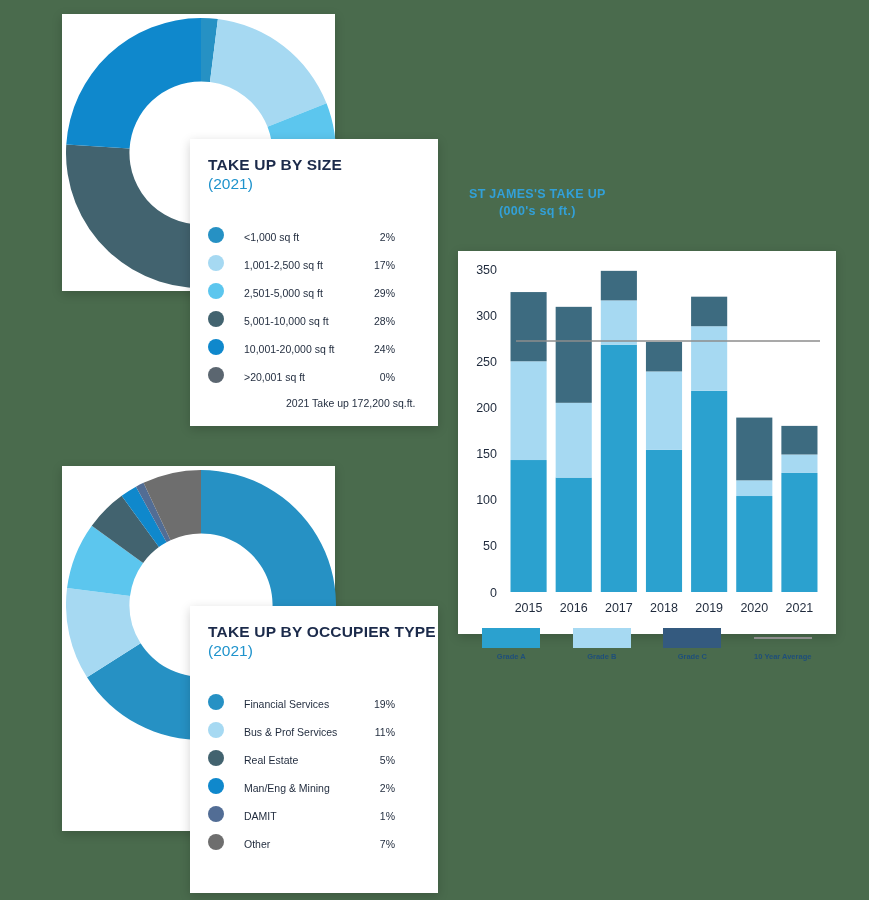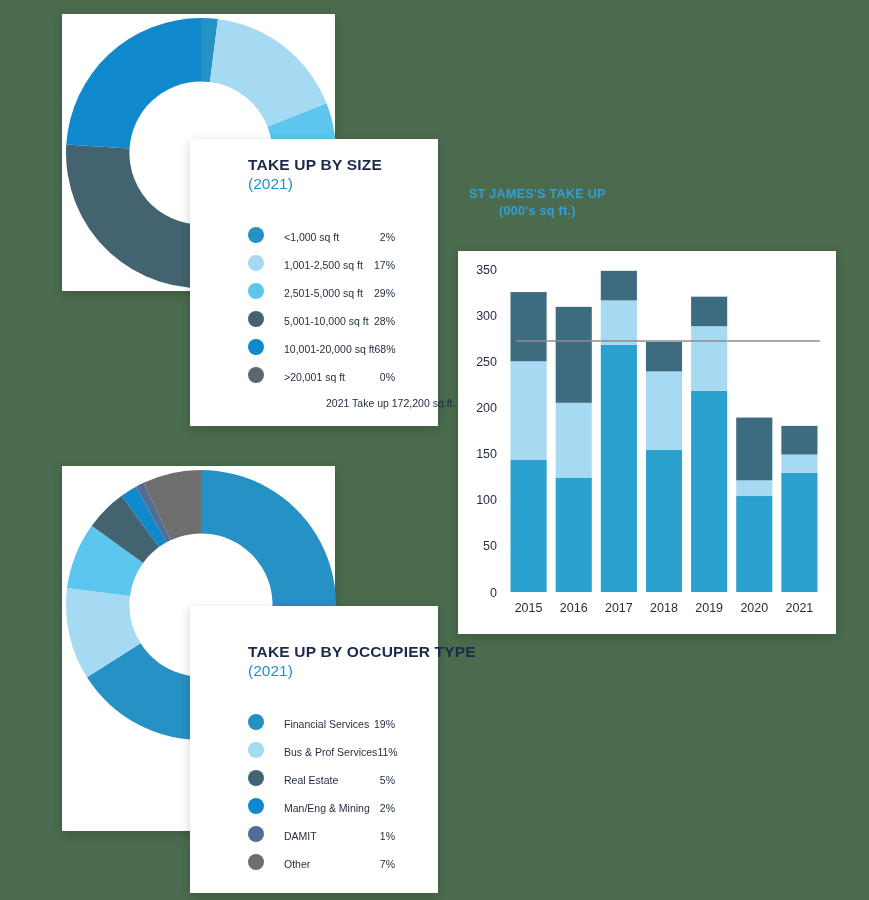--- a/index.html
+++ b/index.html
@@ -23,23 +23,23 @@
   #legend-card-2 { left: 190px; top: 606px; width: 248px; height: 287px; }
   #bar-card     { left: 458px; top: 251px; width: 378px; height: 383px; }
 
   
   .donut-wrap { position: absolute; }
   #donut-1 { left: 66px; top: 18px; width: 270px; height: 270px; }
   #donut-2 { left: 66px; top: 470px; width: 270px; height: 270px; }
   .donut-svg { display: block; width: 100%; height: 100%; }
 
   
-  .legend-panel { position: absolute; z-index: 6; padding-left: 40px; }
+  .legend-panel { position: absolute; z-index: 6; }
   #legend-1 { left: 190px; top: 139px; width: 248px; }
-  #legend-2 { left: 190px; top: 606px; width: 248px; margin-top: 20px; }
+  #legend-2 { left: 190px; top: 606px; width: 248px; }
 
   .legend-title {
     font-size: 15.5px; font-weight: bold; color: #1b2a4a;
     letter-spacing: 0.2px; padding: 17px 0 0 18px; line-height: 1.15;
     white-space: nowrap;
   }
   .legend-year {
     font-size: 15.5px; font-weight: normal; color: #1f93cc;
     padding: 1px 0 0 18px; line-height: 1.15;
   }
@@ -169,21 +169,21 @@
           <span class="legend-value">29%</span>
         </div>
         <div class="legend-row">
           <span class="legend-dot" style="background: rgb(66, 99, 111);"></span>
           <span class="legend-label">5,001-10,000 sq ft</span>
           <span class="legend-value">28%</span>
         </div>
         <div class="legend-row">
           <span class="legend-dot" style="background: rgb(15, 136, 204);"></span>
           <span class="legend-label">10,001-20,000 sq ft</span>
-          <span class="legend-value">68%</span>
+          <span class="legend-value">24%</span>
         </div>
         <div class="legend-row">
           <span class="legend-dot" style="background: rgb(91, 102, 112);"></span>
           <span class="legend-label">&gt;20,001 sq ft</span>
           <span class="legend-value">0%</span>
         </div>
       </div>
     <div class="legend-note">2021 Take up 172,200 sq.ft.</div>
   </div>
 
@@ -273,14 +273,32 @@
           <text x="115.71428571428571" y="361" text-anchor="middle" font-size="12.5" font-family="&quot;Liberation Sans&quot;, sans-serif" fill="#1f2a3c">2016</text>
           <text x="160.85714285714286" y="361" text-anchor="middle" font-size="12.5" font-family="&quot;Liberation Sans&quot;, sans-serif" fill="#1f2a3c">2017</text>
           <text x="206.00000000000003" y="361" text-anchor="middle" font-size="12.5" font-family="&quot;Liberation Sans&quot;, sans-serif" fill="#1f2a3c">2018</text>
           <text x="251.14285714285717" y="361" text-anchor="middle" font-size="12.5" font-family="&quot;Liberation Sans&quot;, sans-serif" fill="#1f2a3c">2019</text>
           <text x="296.2857142857143" y="361" text-anchor="middle" font-size="12.5" font-family="&quot;Liberation Sans&quot;, sans-serif" fill="#1f2a3c">2020</text>
           <text x="341.42857142857144" y="361" text-anchor="middle" font-size="12.5" font-family="&quot;Liberation Sans&quot;, sans-serif" fill="#1f2a3c">2021</text>
         </g>
     </svg>
   </div>
 
+  <div id="bar-legend">
+      <div class="blg-item">
+        <div class="blg-swatch" style="background: rgb(43, 161, 207);"></div>
+        <div class="blg-label">Grade A</div>
+      </div>
+      <div class="blg-item">
+        <div class="blg-swatch" style="background: rgb(166, 217, 242);"></div>
+        <div class="blg-label">Grade B</div>
+      </div>
+      <div class="blg-item">
+        <div class="blg-swatch" style="background: rgb(52, 90, 127);"></div>
+        <div class="blg-label">Grade C</div>
+      </div>
+      <div class="blg-item">
+        <div class="blg-line"></div>
+        <div class="blg-label">10 Year Average</div>
+      </div>
+    </div>
 
 </div>
 
 </body></html>

